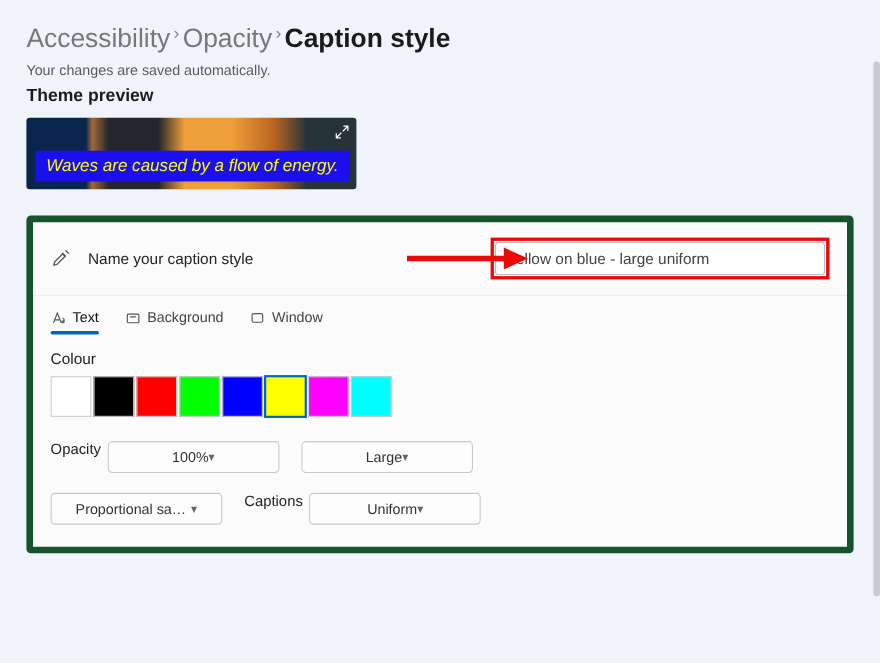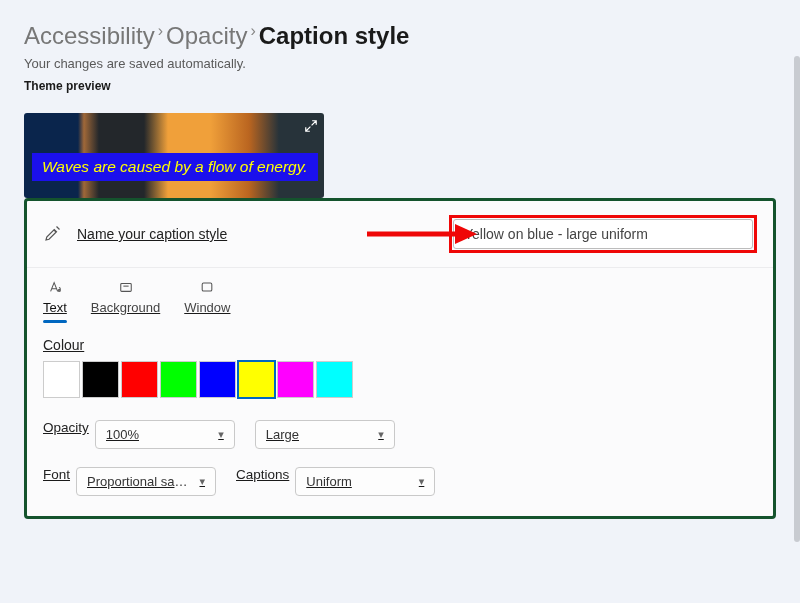--- a/index.html
+++ b/index.html
@@ -21,24 +21,24 @@
   .breadcrumb {
     display: flex;
     align-items: flex-start;
     gap: 3px;
     margin-bottom: 6px;
   }
   .breadcrumb-item { font-size: 24px; color: #777; font-weight: 400; }
   .breadcrumb-item.current { color: #1a1a1a; font-weight: 600; }
   .breadcrumb-sep { font-size: 16px; color: #888; }
   .save-note { color: #5a5a5a; font-size: 13px; margin-bottom: 8px; }
-  .preview-label { font-weight: 600; font-size: 12px; margin-bottom: 20px; }
+  .preview-label { font-weight: 600; font-size: 16px; margin-bottom: 10px; }
   .preview-box {
     width: 300px;
-    height: 85px;
+    height: 65px;
     position: relative;
     background: linear-gradient(90deg,#0a254c 0%, #0a254c 18%, #a06838 20%, #23272b 25%, #23272b 40%, #f0a03a 48%, #f0a03a 62%, #ba6520 75%, #27333a 85%, #27333a 100%);
     border-radius: 3px;
     display: flex;
     align-items: center;
     justify-content: flex-start;
     overflow: hidden;
   }
   .preview-expand {
     position: absolute;
@@ -50,24 +50,24 @@
     background: #1b10ed;
     color: #ffff00;
     font-style: italic;
     font-weight: 500;
     font-size: 15.5px;
     padding: 5px 10px;
     margin-left: 8px;
     margin-top: 22px;
   }
   .panel {
+    margin-top: 24px;
     background: #fbfbfc;
-    border: 3px solid #14532d;
+    border: 6px solid #14532d;
     border-radius: 4px;
-    text-decoration: underline;
   }
   .name-row {
     display: flex;
     align-items: center;
     padding: 14px 16px;
     border-bottom: 1px solid #ececee;
     position: relative;
   }
   .name-icon {
     width: 18px; height: 18px;
@@ -107,21 +107,20 @@
     padding: 12px 16px 0 16px;
   }
   .tab {
     display: flex;
     align-items: center;
     gap: 6px;
     padding-bottom: 8px;
     font-size: 13px;
     color: #444;
     position: relative;
-    flex-direction: column;
   }
   .tab.active { color: #111; }
   .tab.active::after {
     content: "";
     position: absolute;
     bottom: 0;
     left: 0;
     right: 0;
     height: 3px;
     background: #0067c0;
@@ -143,30 +142,30 @@
   }
   .swatch.selected { outline: 2px solid #0067c0; outline-offset: -1px; }
   .controls-row {
     display: flex;
     gap: 20px;
     margin-bottom: 18px;
   }
   .control { display: flex; flex-direction: row; gap: 6px; }
   .control-label { font-size: 13.5px; color: #222; }
   .dropdown {
-    width: 140px;
+    width: 156px;
     border: 1px solid #c9c9c9;
     border-radius: 4px;
     background: #fdfdfd;
     padding: 6px 10px;
     font-size: 13px;
     color: #333;
     display: flex;
     align-items: center;
-    justify-content: space-between;
+    justify-content: center;
   }
   .dropdown .chev { font-size: 11px; color: #666; }
   .ellipsis { white-space: nowrap; overflow: hidden; text-overflow: ellipsis; max-width: 105px; }
   .scrollbar {
     position: absolute;
     right: 0;
     top: 56px;
     width: 6px;
     height: 486px;
     background: #c8cbd1;
@@ -272,21 +271,20 @@
         <div class="control">
           <div class="dropdown">
             <span class="ellipsis">Large</span>
             <span class="chev">▾</span>
           </div>
         </div>
       </div>
 
       <div class="controls-row" style="margin-bottom:0">
         <div class="control">
-          <div class="control-label">Font</div>
           <div class="dropdown">
             <span class="ellipsis">Proportional san...</span>
             <span class="chev">▾</span>
           </div>
         </div>
         <div class="control">
           <div class="control-label">Captions</div>
           <div class="dropdown">
             <span class="ellipsis">Uniform</span>
             <span class="chev">▾</span>

